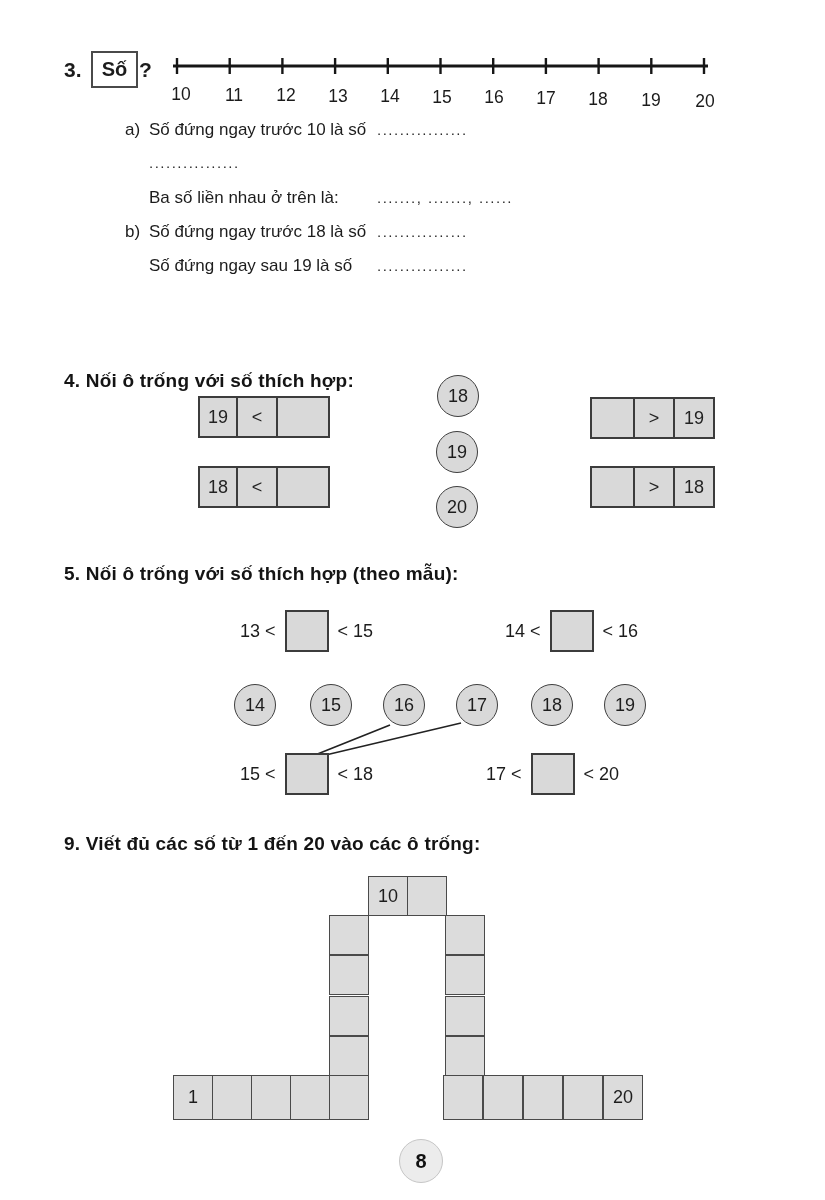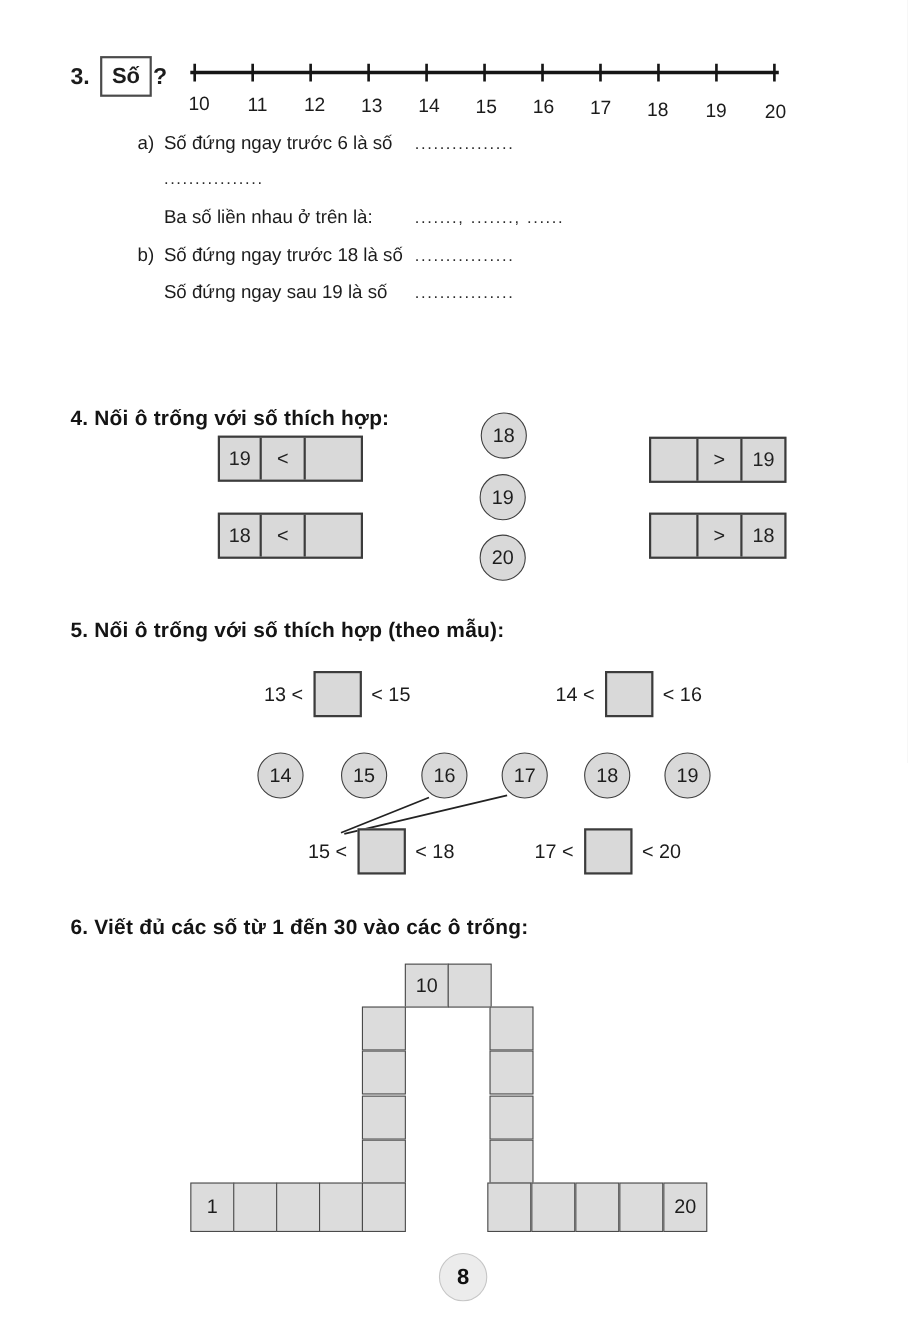--- a/index.html
+++ b/index.html
@@ -103,21 +103,21 @@
       <text class="nl-label" x="378" y="54">17</text>
       <text class="nl-label" x="430" y="55">18</text>
       <text class="nl-label" x="483" y="56">19</text>
       <text class="nl-label" x="537" y="57">20</text>
     </g>
   </svg>
 
   <div class="abs" style="left:125px; top:120px; width:580px;">
     <div class="qrow">
       <span class="q-prefix">a)</span>
-      <span class="q-text">Số đứng ngay trước 6 là số</span>
+      <span class="q-text">Số đứng ngay trước 10 là số</span>
       <span class="q-dots">................</span>
     </div>
     <div class="qrow">
       <span class="q-prefix"></span>
       <span class="q-dots">................</span>
     </div>
     <div class="qrow">
       <span class="q-prefix"></span>
       <span class="q-text">Ba số liền nhau ở trên là:</span>
       <span class="q-dots">......., ......., ......</span>
@@ -180,32 +180,32 @@
   <div class="abs num-circle" style="left:383px; top:684px;">16</div>
   <div class="abs num-circle" style="left:456px; top:684px;">17</div>
   <div class="abs num-circle" style="left:531px; top:684px;">18</div>
   <div class="abs num-circle" style="left:604px; top:684px;">19</div>
 
   <svg class="abs" style="left:280px; top:700px; pointer-events:none;" width="220" height="70" viewBox="0 0 220 70">
     <line x1="30" y1="57" x2="110" y2="25" stroke="#222" stroke-width="1.6"></line>
     <line x1="33" y1="58" x2="181" y2="23" stroke="#222" stroke-width="1.6"></line>
   </svg>
 
-  <div class="abs ineq" style="left:240px; top:753px;margin-left:40px;">
+  <div class="abs ineq" style="left:240px; top:753px;">
     <span>15 &lt;</span>
     <span class="ineq-box"></span>
     <span>&lt; 18</span>
   </div>
   <div class="abs ineq" style="left:486px; top:753px;">
     <span>17 &lt;</span>
     <span class="ineq-box"></span>
     <span>&lt; 20</span>
   </div>
 
-  <div class="abs hdr" style="left:64px; top:833px;">6. Viết đủ các số từ 1 đến 30 vào các ô trống:</div>
+  <div class="abs hdr" style="left:64px; top:833px;">9. Viết đủ các số từ 1 đến 20 vào các ô trống:</div>
 
   <div class="abs" style="left:173px; top:874px; width:472px; height:250px;">
 
     <div class="gcell" style="left:195px; top:2px;">10</div>
     <div class="gcell" style="left:234px; top:2px;"></div>
 
     <div class="gcell" style="left:156px; top:41px;"></div>
     <div class="gcell" style="left:156px; top:81px;"></div>
     <div class="gcell" style="left:156px; top:122px;"></div>
     <div class="gcell" style="left:156px; top:162px;"></div>

